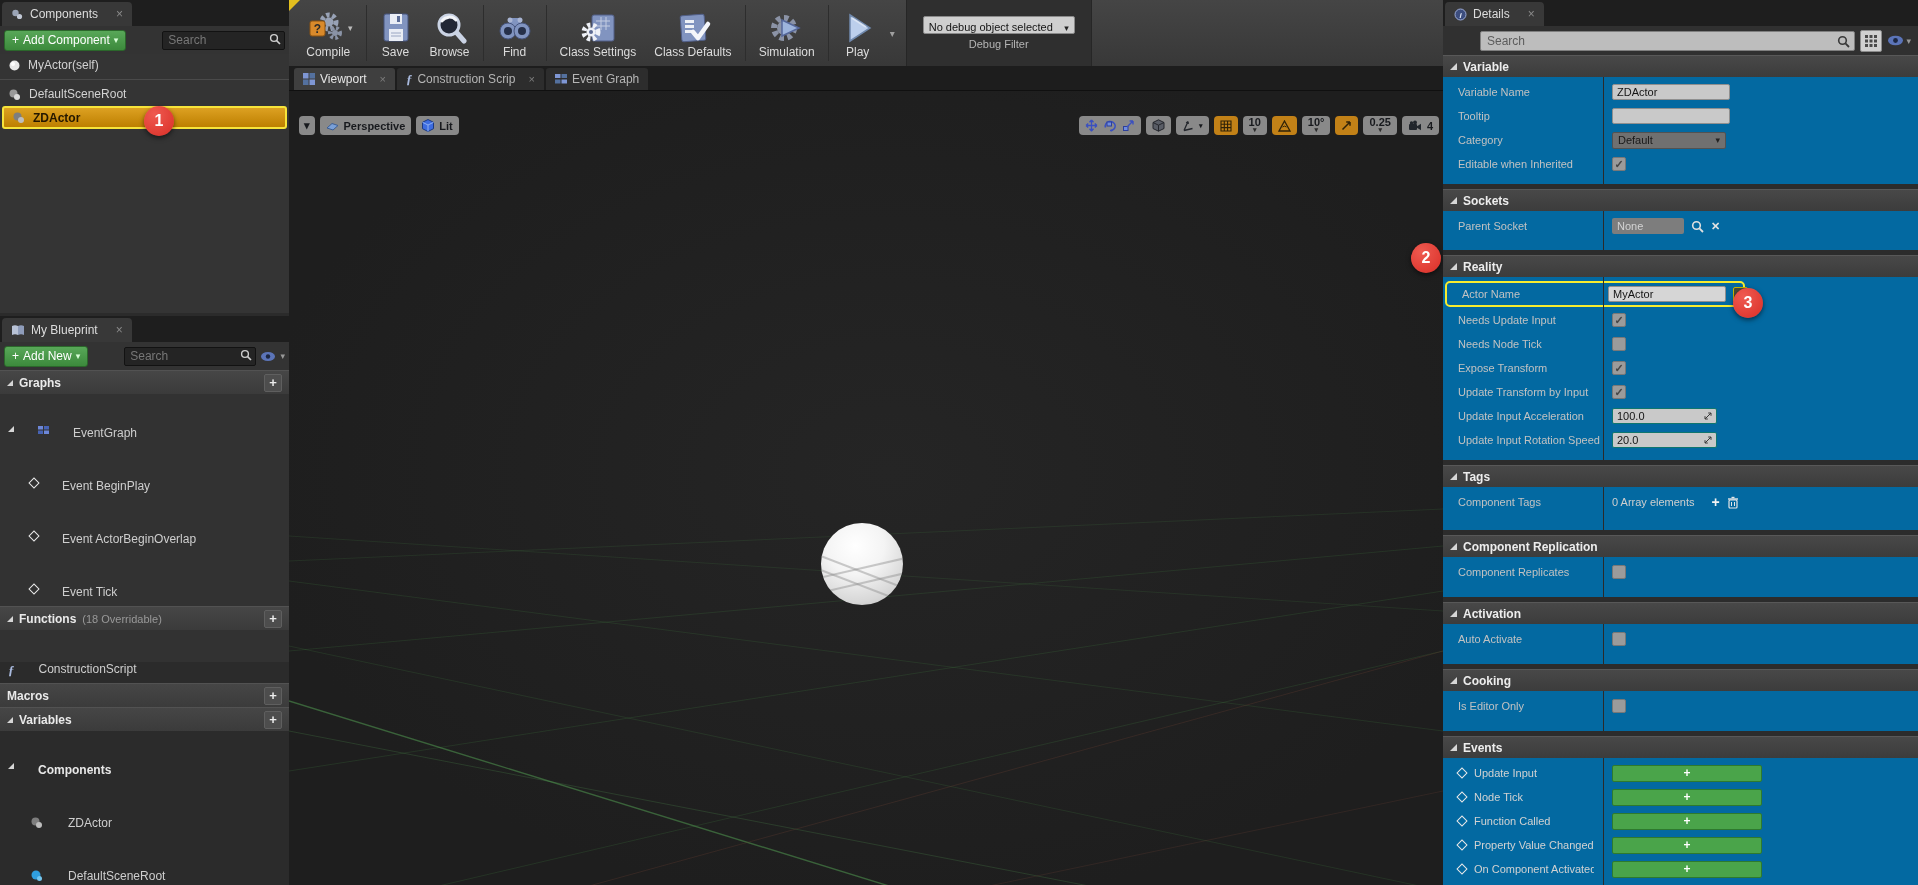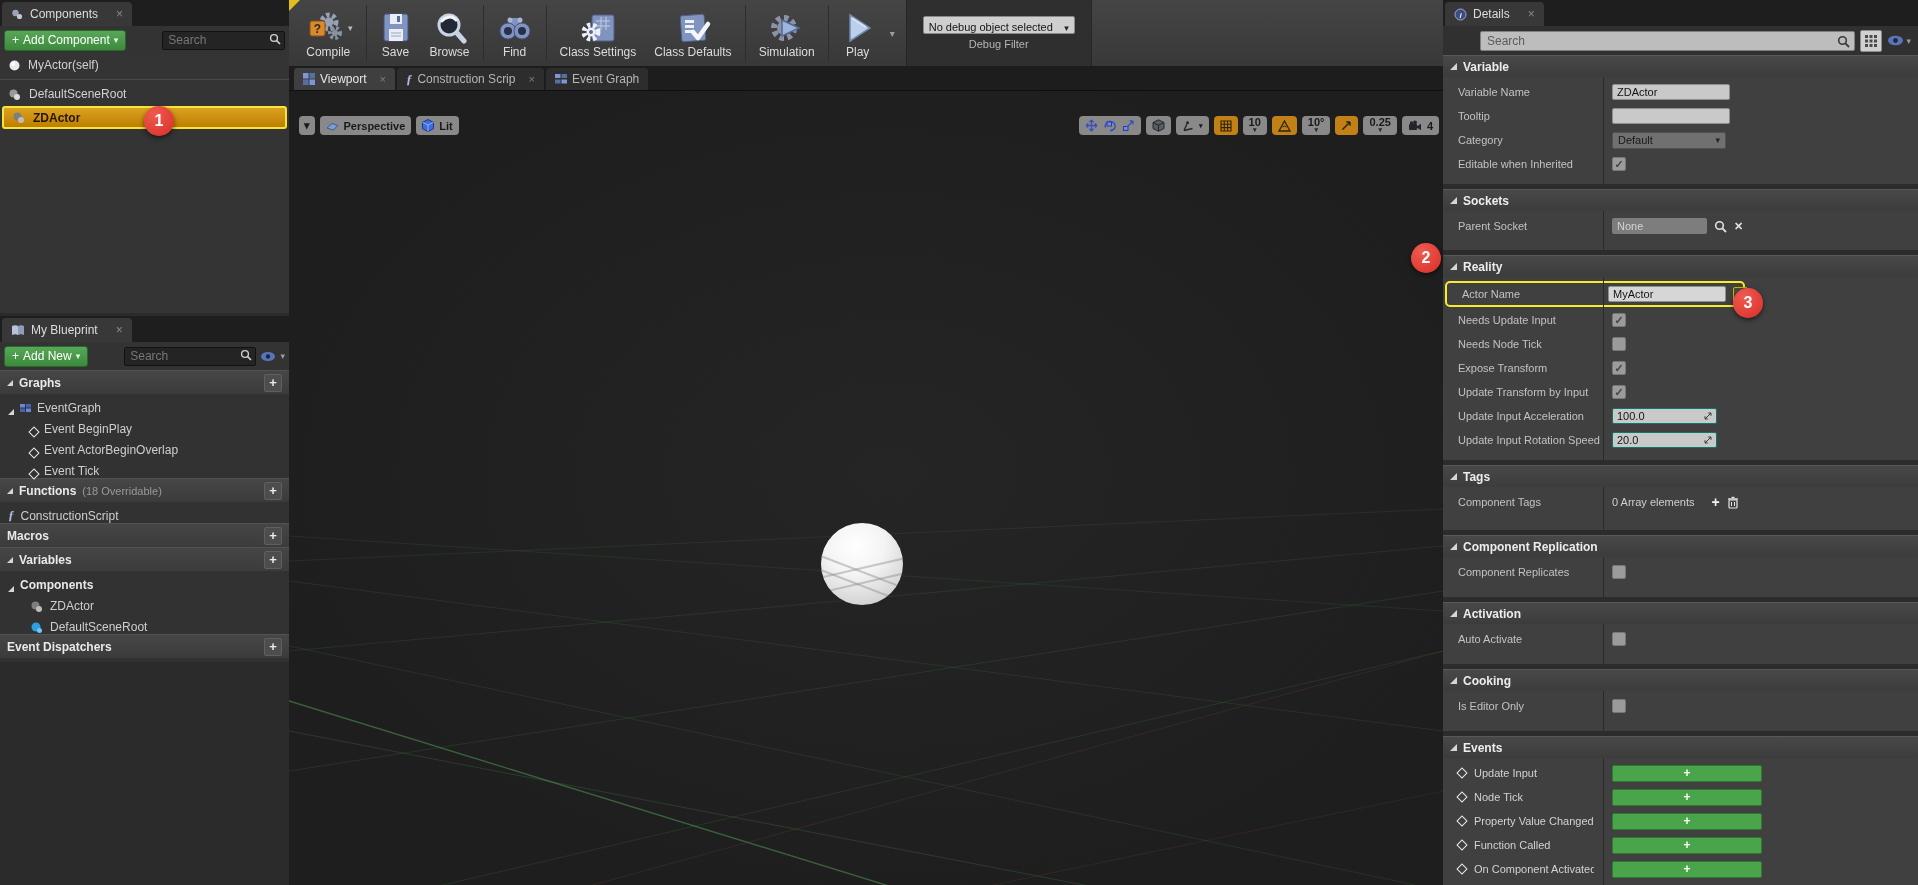--- a/index.html
+++ b/index.html
@@ -45,21 +45,21 @@
     background:linear-gradient(#dda122,#bd7f00); color:#241700; font-weight:bold; }
 
   .myblueprint-panel { position:absolute; top:316px; left:0; width:289px; height:346px; background:#323232; }
   .bh { height:24px; background:linear-gradient(#464646,#3b3b3b); border-top:1px solid #525252;
     display:flex; align-items:center; gap:6px; padding:0 7px; }
   .bh .t { font-weight:bold; font-size:12px; color:#eaeaea; }
   .bh .hint { font-size:11px; color:#999; font-weight:normal; }
   .plusbtn { margin-left:auto; width:18px; height:18px; background:#4d4d4d; border:1px solid #5f5f5f;
     border-radius:2px; color:#ececec; font-weight:bold; font-size:13px; display:flex; align-items:center;
     justify-content:center; }
-  .brow { height:21px; display:flex; align-items:flex-end; gap:6px; font-size:12px; color:#cecece; padding-left:8px; }
+  .brow { height:21px; display:flex; align-items:flex-start; gap:24px; font-size:12px; color:#cecece; padding-left:8px;margin-top:32px; }
   .brow.ind { padding-left:30px; }
   .brow.bold { font-weight:bold; color:#e8e8e8; }
   .diam { width:8px; height:8px; border:1px solid #e9e9e9; transform:rotate(45deg); flex:none; background:transparent; }
   .fnico { font-family:"Liberation Serif",serif; font-style:italic; color:#a9bade; font-size:13px; font-weight:bold; }
 
   
   .main-toolbar { position:absolute; left:289px; top:0; width:1154px; height:66px;
     background:linear-gradient(#454545,#383838); display:flex; align-items:center; padding-left:6px; }
   .corner { position:absolute; left:0; top:0; width:0; height:0; border-top:11px solid #e3bf1e; border-right:11px solid transparent; }
   .tbtn { display:flex; flex-direction:column; align-items:center; justify-content:flex-end; gap:1px;
@@ -106,37 +106,37 @@
   .dmag { position:absolute; right:5px; top:4px; }
   .gridbtn { width:22px; height:22px; background:#d0d0d0; border:1px solid #8c8c8c; border-radius:2px;
     display:flex; align-items:center; justify-content:center; flex:none; }
   .eyebtn { display:flex; align-items:center; gap:2px; padding-right:2px; }
   .eyebtn .icon-caret { font-size:9px; color:#9a9a9a; }
 
   .dsec { margin-bottom:5px; }
   .dsec-h { height:22px; background:linear-gradient(#484848,#3c3c3c); border-top:1px solid #585858;
     display:flex; align-items:center; gap:6px; padding:0 7px; position:relative; }
   .dsec-h .t { font-weight:bold; font-size:12px; color:#ededed; }
-  .dsec-b { background:#404040; position:relative; padding:3px 0 8px; }
+  .dsec-b { background:#0369a1; position:relative; padding:3px 0 8px; }
   .dsec-b::before { content:""; position:absolute; left:160px; top:0; bottom:0; width:1px; background:#2a2a2a; }
   .prow { height:24px; display:flex; align-items:center; }
   .plabel { width:160px; min-width:160px; padding-left:15px; font-size:11px; color:#c2c2c2;
     white-space:nowrap; overflow:hidden; }
   .pval { display:flex; align-items:center; gap:7px; padding-left:9px; }
   .linput { width:118px; height:16px; background:#c9c9c9; border:1px solid #8f8f8f; border-radius:2px;
     color:#141414; font-size:11px; padding:0 4px; font-family:inherit; }
   .cbx { width:14px; height:14px; border-radius:2px; background:#9b9b9b; border:1px solid #787878; }
   .cbx.on { text-align:center; }
   .cbx.on::before { content:"✓"; color:#474747; font-weight:bold; font-size:11px; line-height:13px; display:block; }
   .ddown { width:114px; height:17px; background:#707070; border:1px solid #525252; border-radius:2px;
     display:flex; align-items:center; justify-content:space-between; font-size:11px; color:#191919; padding:0 5px; }
   .ddown .icon-caret { font-size:9px; color:#222; }
   .numf { width:105px; height:16px; background:#c9c9c9; border:1px solid #0f766e; border-radius:2px;
     display:flex; align-items:center; justify-content:space-between; padding:0 4px; font-size:11px; color:#141414; }
-  .sockf { width:95px; height:16px; background:#7d7d7d; color:#d3d3d3; font-size:11px; display:flex;
+  .sockf { width:72px; height:16px; background:#7d7d7d; color:#d3d3d3; font-size:11px; display:flex;
     align-items:center; padding:0 5px; border-radius:2px; }
   .icon-x { color:#e2e2e2; font-size:11px; font-weight:bold; }
   .hl { margin:1px 2px; width:300px; border:2px solid #f7ec2e; border-radius:5px; display:flex;
     align-items:center; height:26px; }
   .hl .plabel { width:156px; min-width:156px; }
   .resetbtn { width:15px; height:15px; border:1px solid #c7b400; border-radius:2px; color:#8a7400;
     font-size:10px; display:flex; align-items:center; justify-content:center; background:#4a4a36; }
   .erow { height:24px; display:flex; align-items:center; }
   .erow .dwrap { width:160px; min-width:160px; display:flex; align-items:center; gap:8px; padding-left:15px; }
   .elabel { font-size:11px; color:#d2d2d2; white-space:nowrap; overflow:hidden; max-width:120px; }
@@ -823,28 +823,28 @@
         <div class="erow">
           <span class="dwrap">
               <span class="diam"></span>
               <span class="elabel">Node Tick</span>
             </span>
           <span class="ebtn icon-plus"></span>
         </div>
         <div class="erow">
           <span class="dwrap">
               <span class="diam"></span>
-              <span class="elabel">Property Value Changed</span>
+              <span class="elabel">Function Called</span>
             </span>
           <span class="ebtn icon-plus"></span>
         </div>
         <div class="erow">
           <span class="dwrap">
               <span class="diam"></span>
-              <span class="elabel">Function Called</span>
+              <span class="elabel">Property Value Changed</span>
             </span>
           <span class="ebtn icon-plus"></span>
         </div>
         <div class="erow">
           <span class="dwrap">
               <span class="diam"></span>
               <span class="elabel">On Component Activated</span>
             </span>
           <span class="ebtn icon-plus"></span>
         </div>

